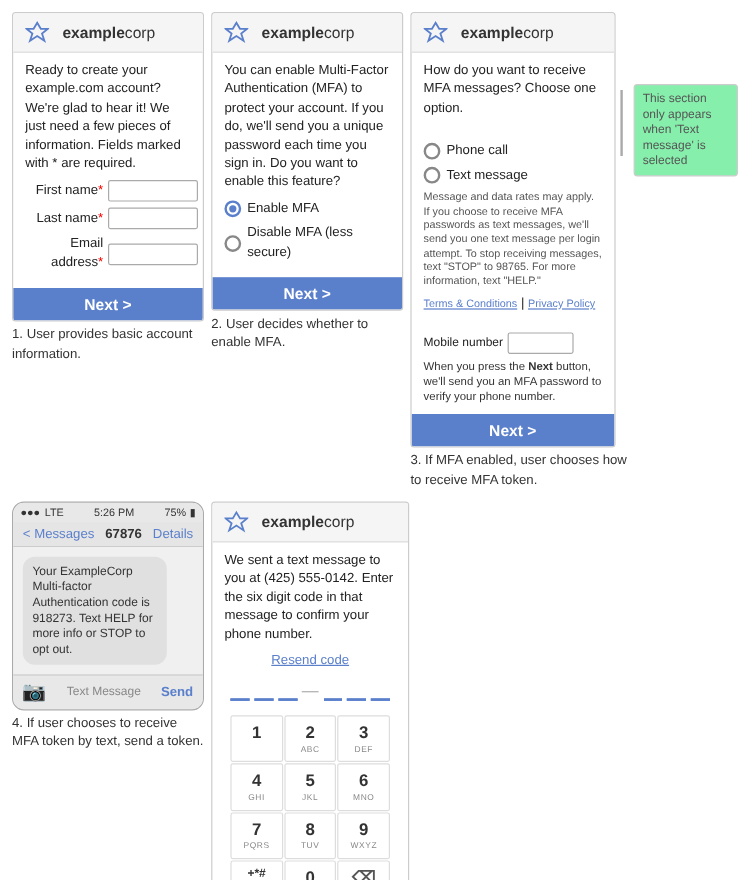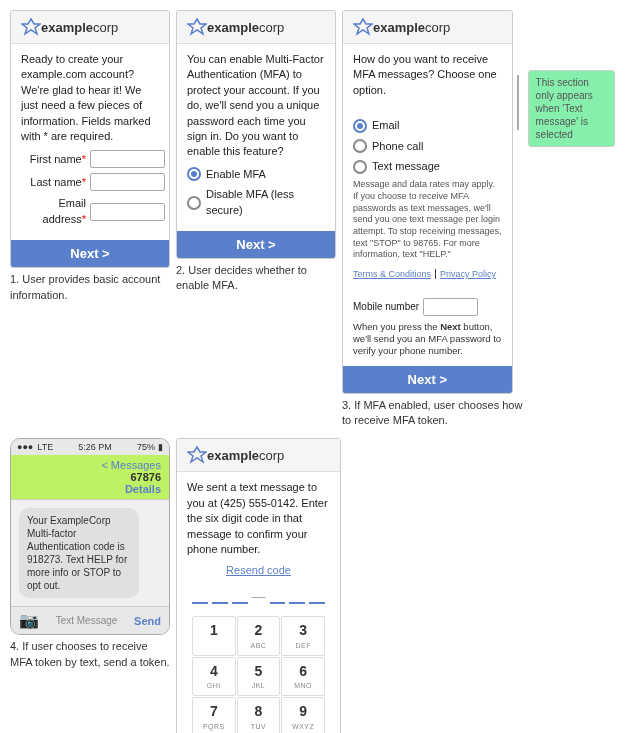--- a/index.html
+++ b/index.html
@@ -41,21 +41,21 @@
       flex-direction: column;
       overflow: hidden;
     }
 
     .card-header {
       background: #f5f5f5;
       border-bottom: 1px solid #ddd;
       padding: 6px 10px;
       display: flex;
       align-items: center;
-      gap: 0;
+      gap: 11px;
     }
 
     .logo-icon {
       width: 20px;
       height: 20px;
     }
 
     .logo-text {
       font-size: 13px;
       font-weight: bold;
@@ -233,44 +233,42 @@
     }
 
     .phone-status-right {
       display: flex;
       gap: 3px;
       align-items: center;
       font-size: 9px;
     }
 
     .imessage-header {
-      background: #bef264;
+      background: #e5e5e5;
       padding: 4px 8px;
       display: flex;
       align-items: flex-end;
       justify-content: space-between;
       border-bottom: 1px solid #ccc;
-      flex-direction: column;
     }
 
     .imessage-back {
       color: #5a7fcb;
       font-size: 11px;
     }
 
     .imessage-number {
       font-size: 11px;
       font-weight: bold;
       color: #333;
     }
 
     .imessage-details {
       color: #5a7fcb;
       font-size: 11px;
-      font-weight: bold;
     }
 
     .imessage-body {
       padding: 8px;
       background: #f0f0f0;
       min-height: 70px;
     }
 
     .message-bubble {
       background: #e0e0e0;
@@ -460,24 +458,20 @@
         <div class="card card-3">
           <div class="card-header">
             <svg class="logo-icon" viewBox="0 0 20 20">
               <polygon points="10,2 13,7 19,7 14,11 16,17 10,13 4,17 6,11 1,7 7,7" fill="none" stroke="#5a7fcb" stroke-width="1.5"></polygon>
             </svg>
             <span class="logo-text"><b>example</b><span>corp</span></span>
           </div>
           <div class="card-body">
             <p style="margin-bottom:20px;">How do you want to receive MFA messages? Choose one option.</p>
             <div class="radio-option">
-              <div class="radio-circle selected"></div>
-              <span>Email</span>
-            </div>
-            <div class="radio-option">
               <div class="radio-circle unselected"></div>
               <span>Phone call</span>
             </div>
             <div class="radio-option">
               <div class="radio-circle unselected"></div>
               <span>Text message</span>
             </div>
             <p class="mfa-note">Message and data rates may apply. If you choose to receive MFA passwords as text messages, we'll send you one text message per login attempt. To stop receiving messages, text "STOP" to 98765. For more information, text "HELP."</p>
             <p style="margin-bottom:16px;"><span class="mfa-links">Terms &amp; Conditions</span> | <span class="mfa-links">Privacy Policy</span></p>
             <div class="mobile-row">

